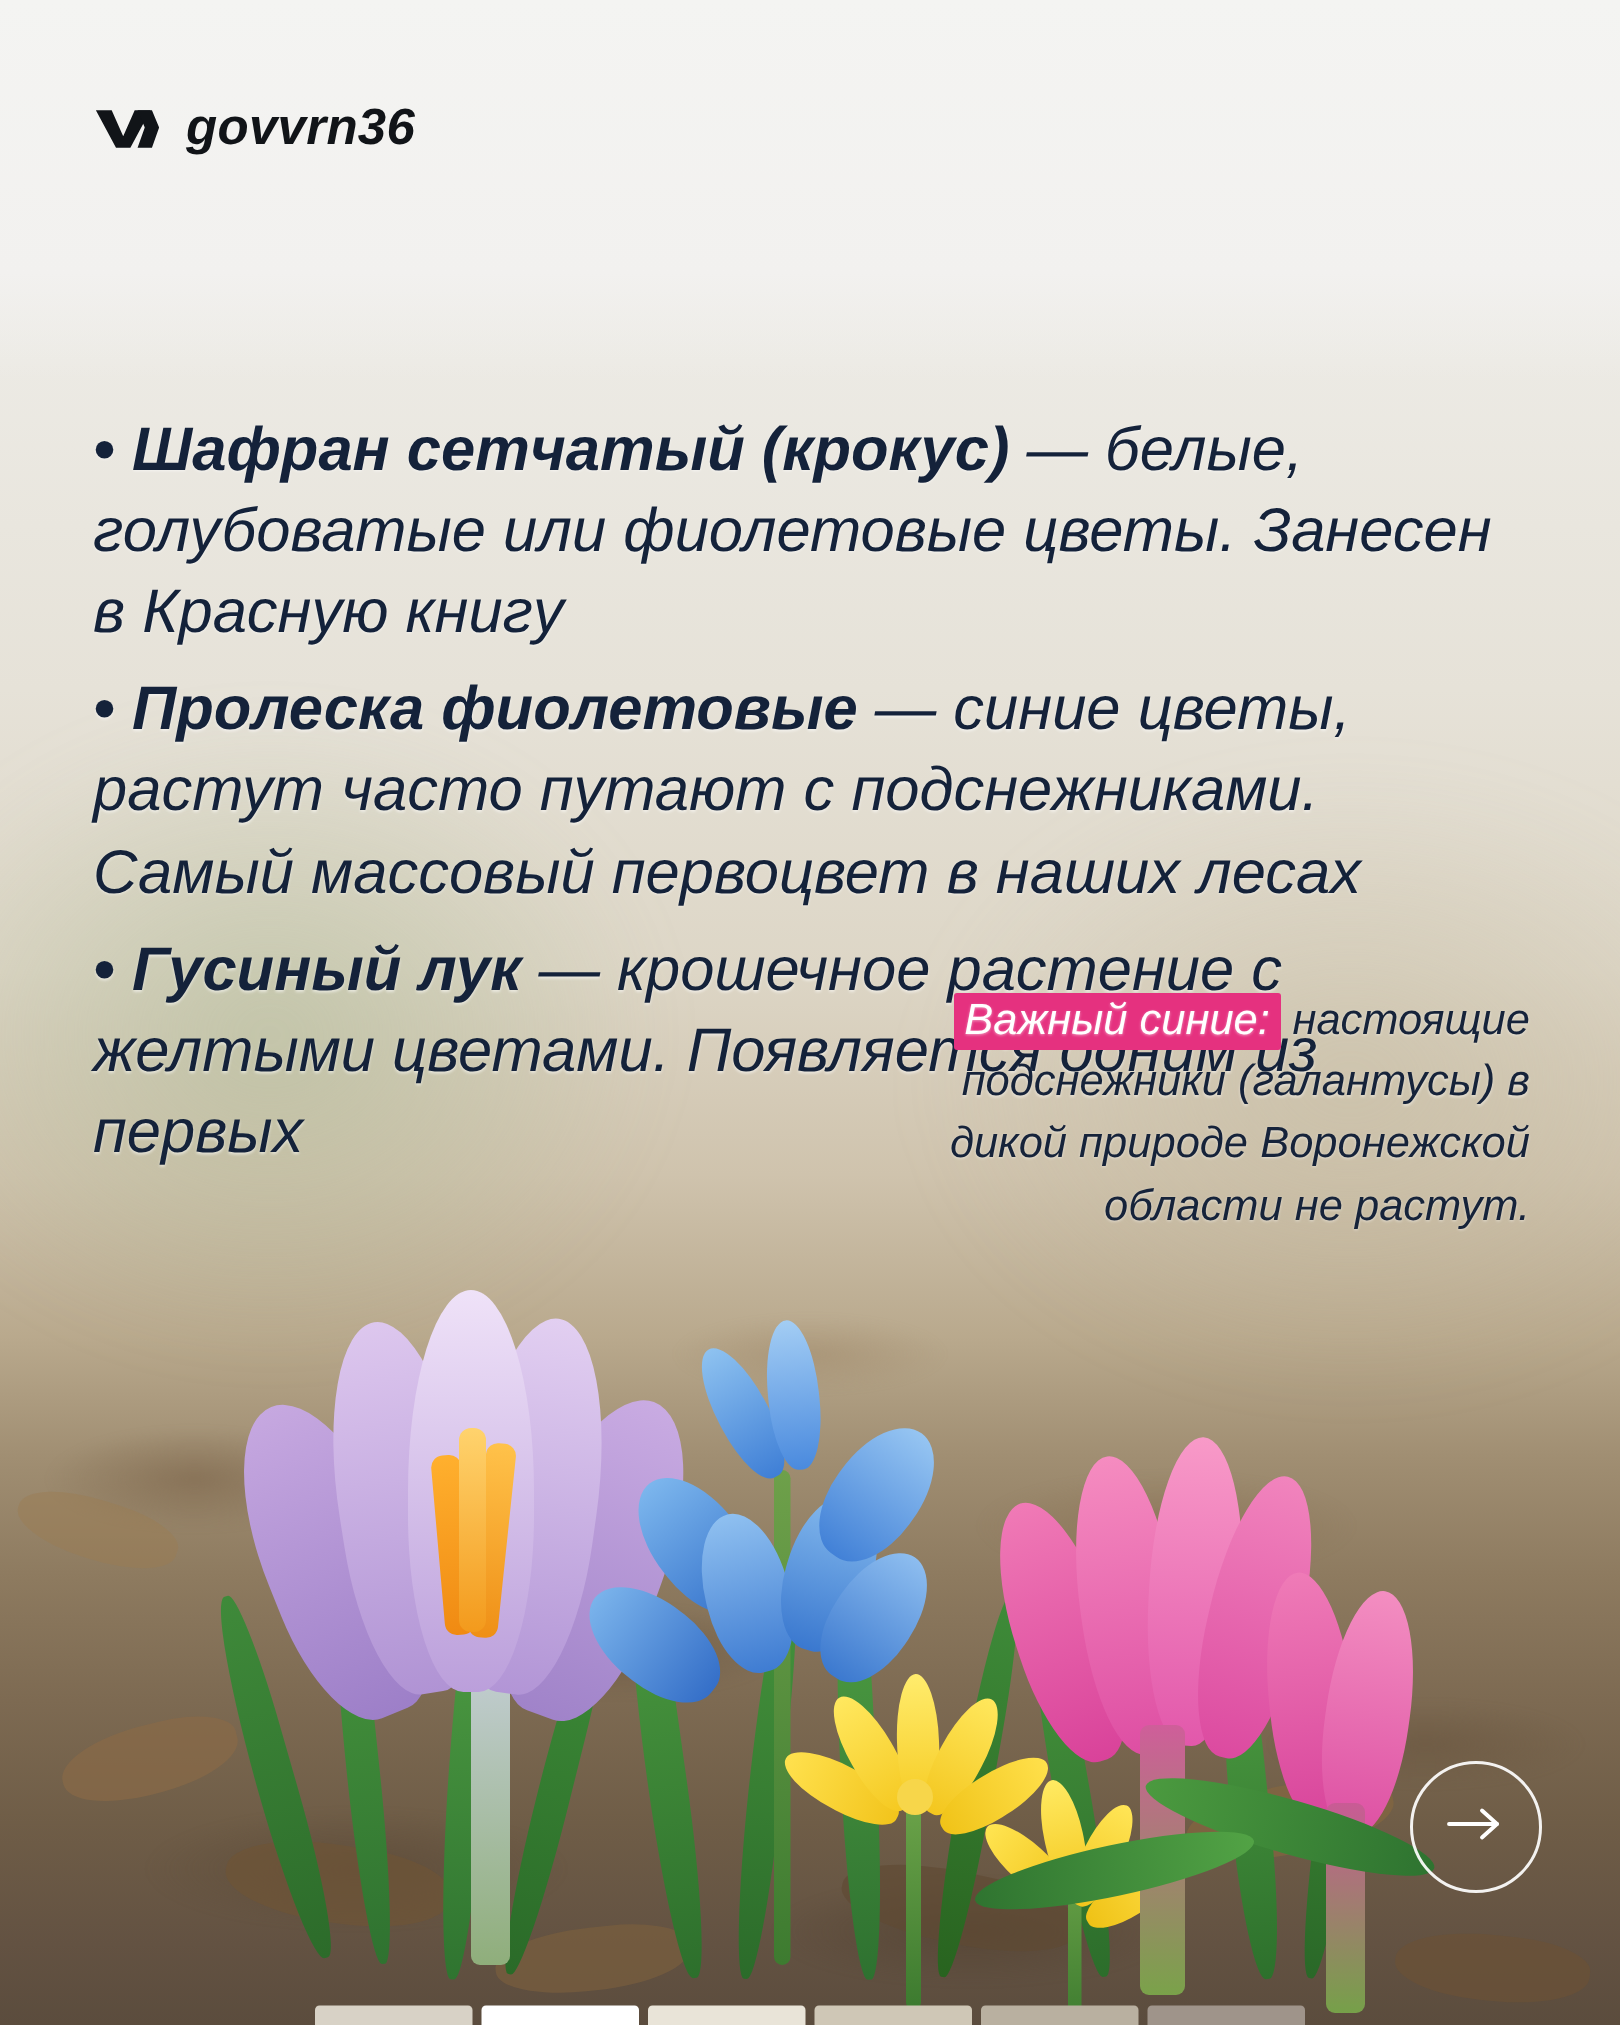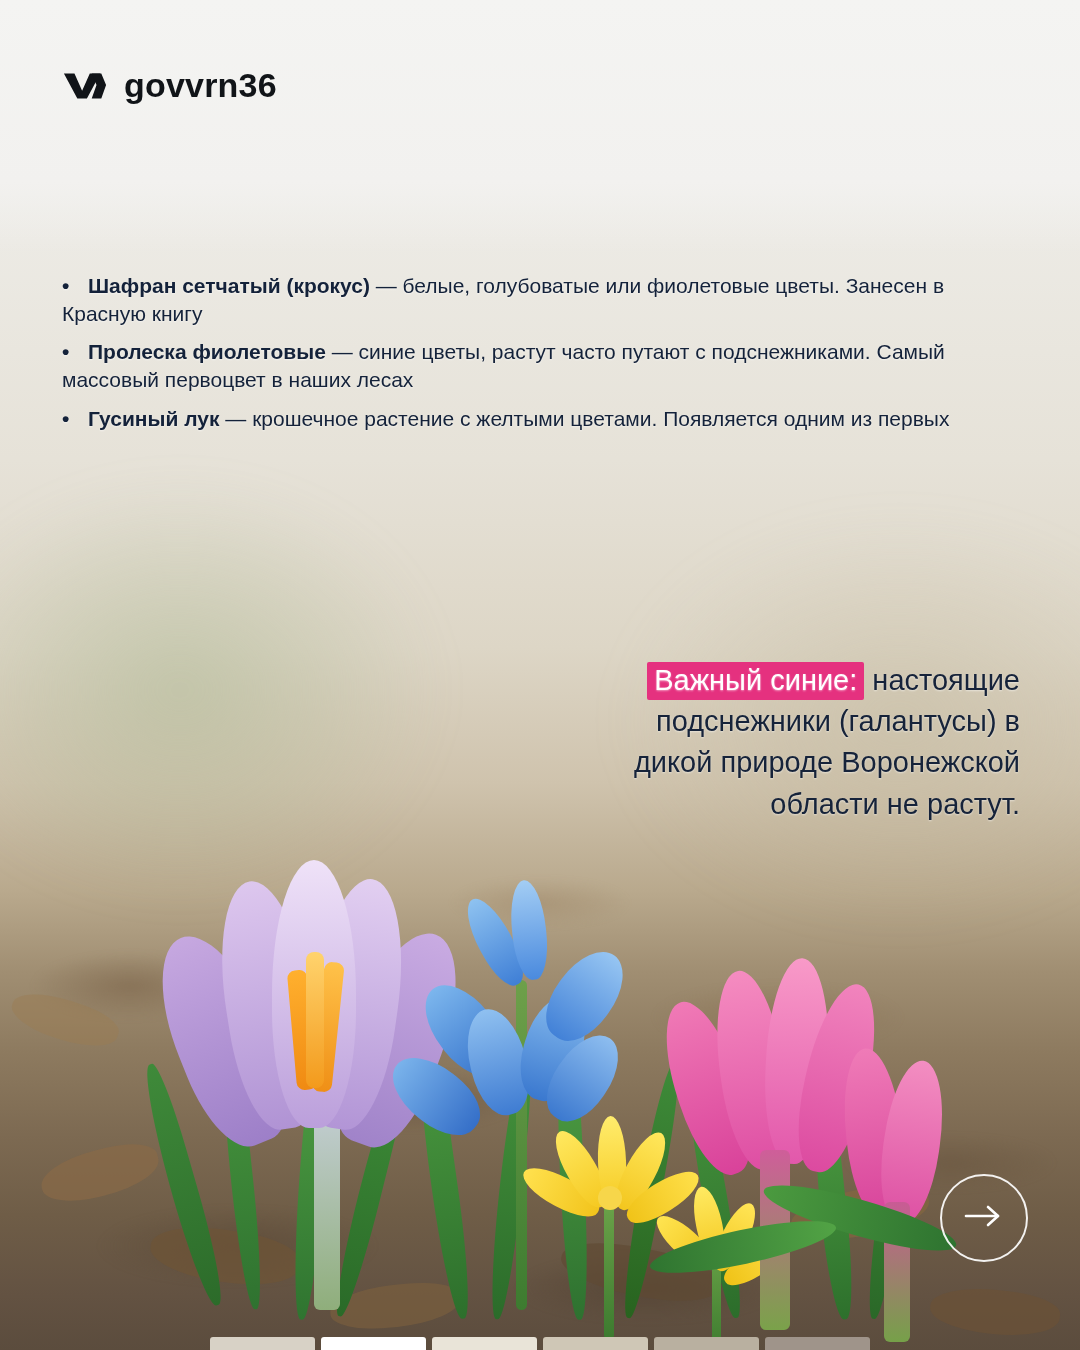--- a/index.html
+++ b/index.html
@@ -8,20 +8,21 @@
     height: 1350px;
     overflow: hidden;
     font-family: "Liberation Sans", sans-serif;
   }
   .poster {
     position: relative;
     width: 1080px;
     height: 1350px;
     background: #efeeec;
     overflow: hidden;
+    font-style: italic;
   }
 
   
   .bg {
     position: absolute;
     inset: 0;
     background:
       linear-gradient(to bottom,
         #efefec 0%,
         #eceae4 18%,
@@ -101,21 +102,21 @@
   }
 
   
   .list {
     position: absolute;
     left: 62px; top: 272px;
     width: 958px;
   }
   .bullet-row {
     color: #14223a;
-    font-size: 21px;
+    font-size: 41px;
     line-height: 1.32;
     margin-bottom: 11px;
     text-shadow: 0 1px 2px rgba(255,255,255,0.55);
   }
   .bullet-row .dot {
     display: inline-block;
     width: 26px;
     font-weight: bold;
   }
   .bullet-row b {

